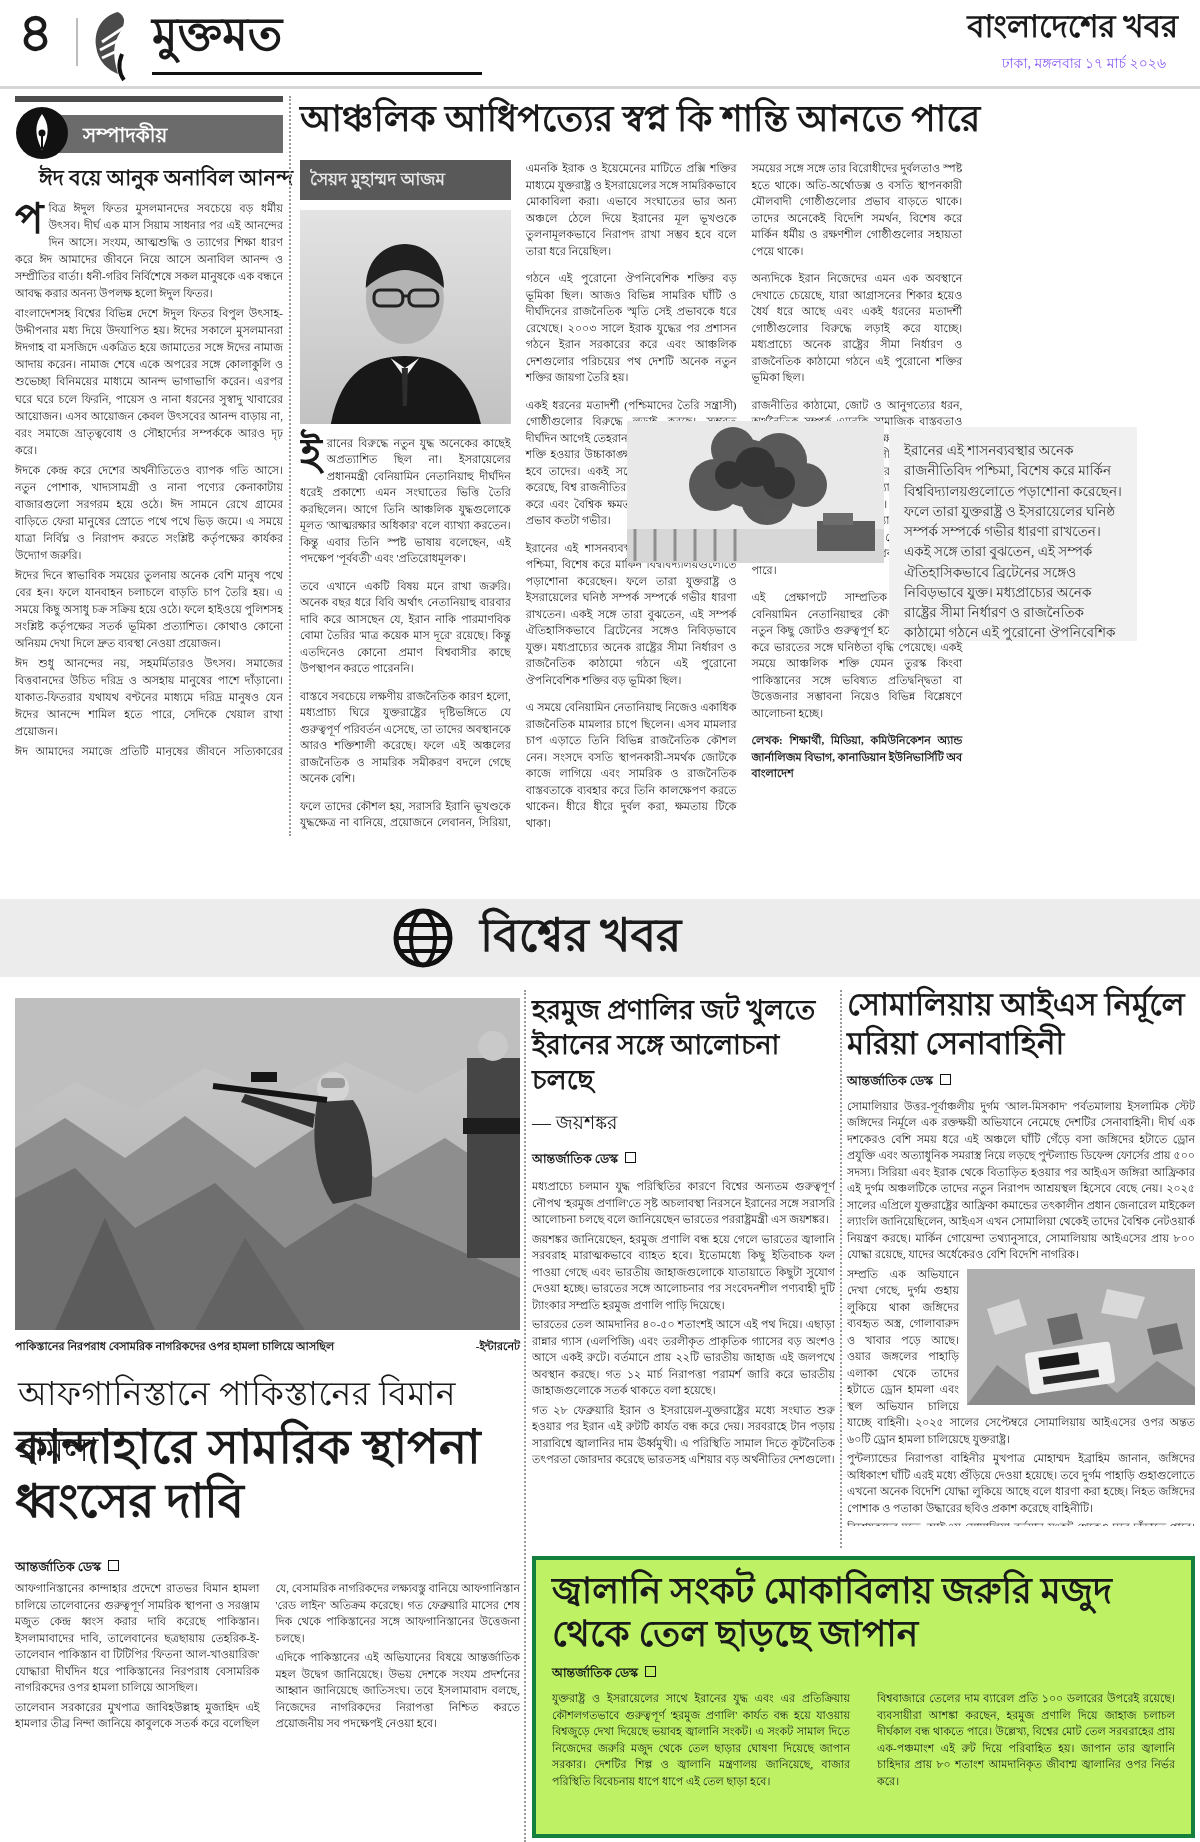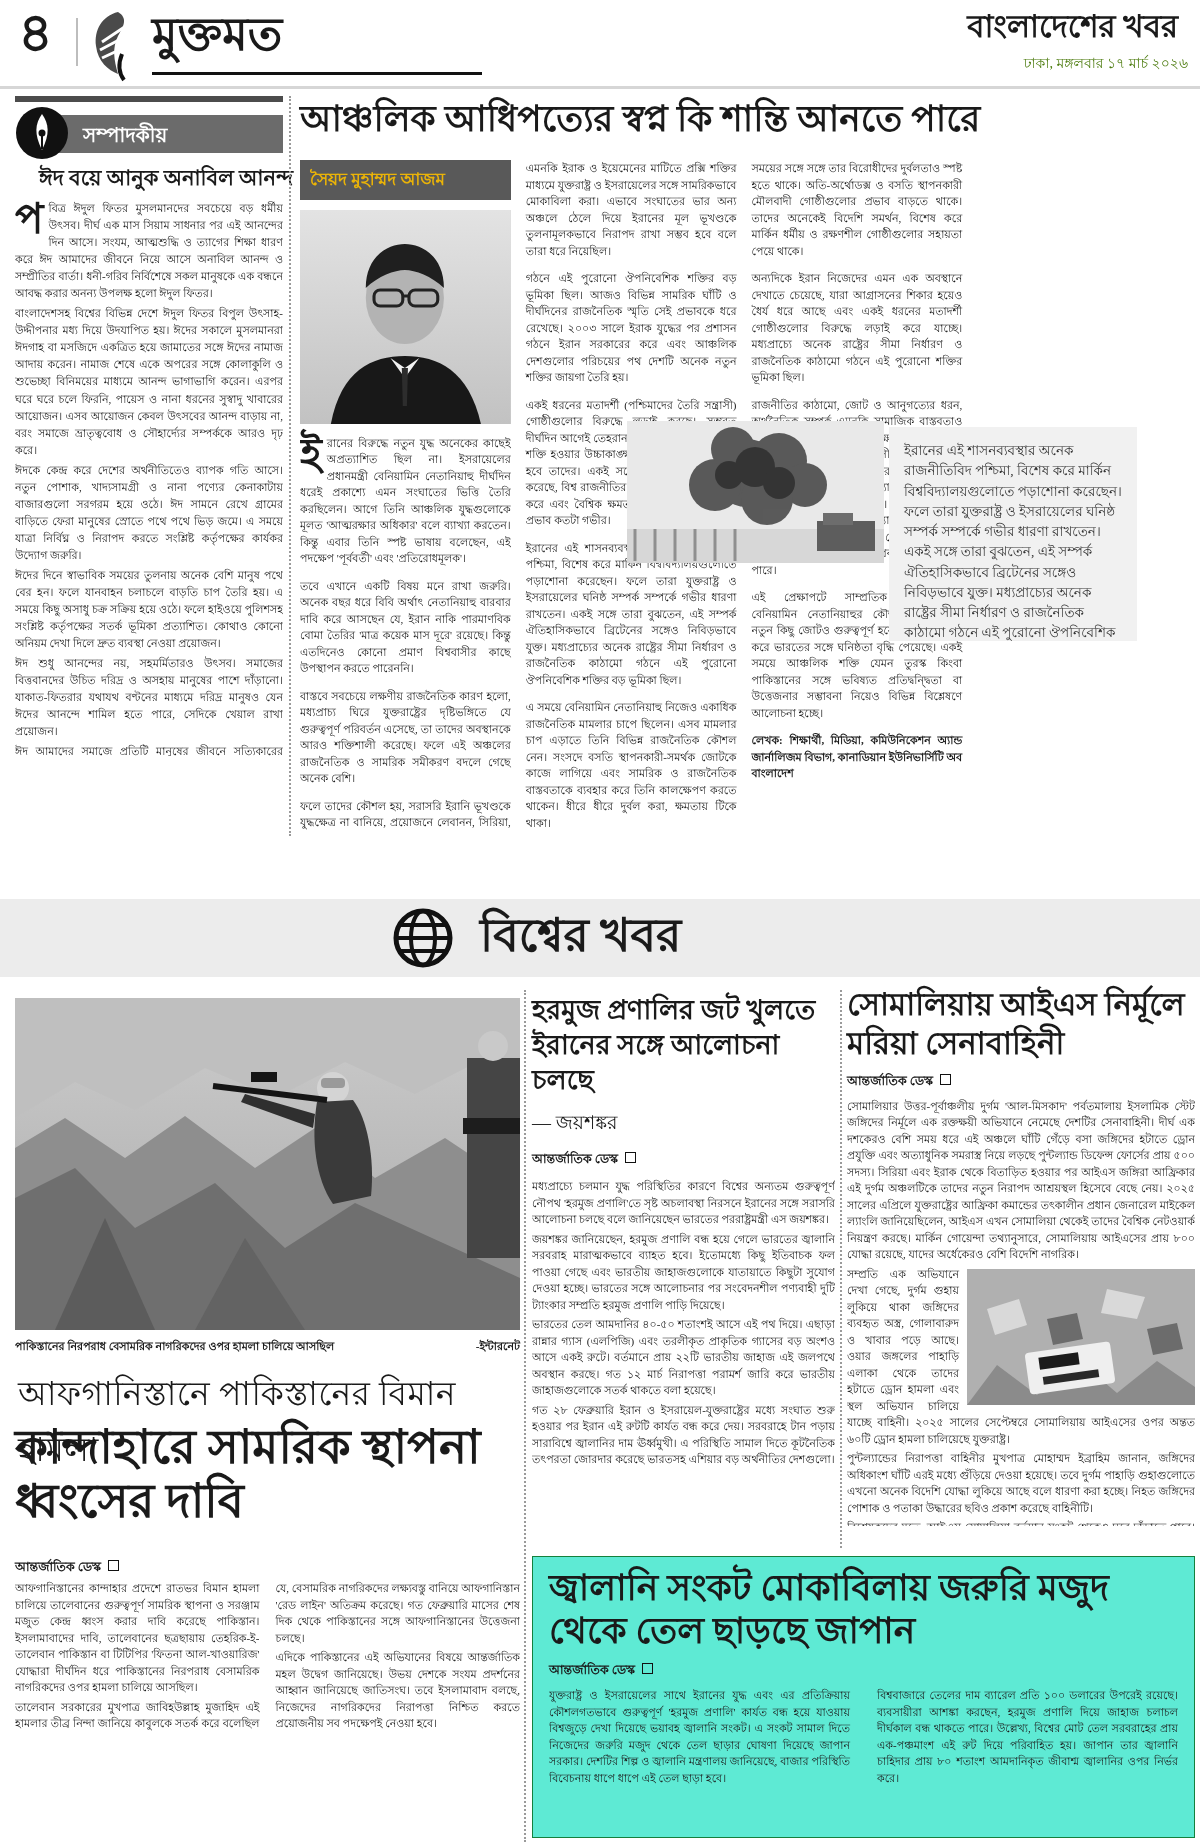--- a/index.html
+++ b/index.html
@@ -5,39 +5,39 @@
   html,body{margin:0;padding:0;background:#fff;}
   .page{position:relative;width:1200px;height:1842px;background:#fff;overflow:hidden;
         font-family:"Liberation Serif","DejaVu Serif",serif;color:#1a1a1a;}
   
   .pagenum{position:absolute;left:18px;top:6px;font-size:54px;font-weight:bold;line-height:1;}
   .hdr-div{position:absolute;left:76px;top:18px;width:2px;height:48px;background:#bdbdbd;}
   .wing-logo{position:absolute;left:88px;top:8px;}
   .section-title{position:absolute;left:152px;top:12px;font-size:46px;font-weight:bold;line-height:1;}
   .section-underline{position:absolute;left:152px;top:72px;width:330px;height:3px;background:#111;}
   .masthead{position:absolute;right:22px;top:10px;font-size:31px;font-weight:bold;text-align:right;line-height:1.1;}
-  .dateline{position:absolute;right:12px;top:52px;font-size:14px;text-align:right;color:#4d7c0f;}
+  .dateline{position:absolute;right:34px;top:52px;font-size:14px;text-align:right;color:#8b5cf6;}
   .hdr-rule{position:absolute;left:0;top:86px;width:1200px;height:3px;background:#d6d6d6;}
   
   .ed-topbar{position:absolute;left:15px;top:96px;width:268px;height:6px;background:#4c4c4c;}
   .ed-banner{position:absolute;left:15px;top:108px;width:268px;height:50px;}
   .ed-banner .bar{position:absolute;left:34px;top:7px;right:0;height:38px;background:#6b6b6b;}
   .ed-banner .bar span{display:block;padding:5px 0 0 34px;color:#ffffff;font-size:20px;font-weight:bold;}
   .pen-icon{position:absolute;left:0;top:-2px;}
   .ed-headline{position:absolute;left:32px;top:166px;width:268px;font-size:21px;font-weight:bold;text-align:center;line-height:1.2;}
   .ed-body{position:absolute;left:15px;top:200px;width:268px;height:556px;overflow:hidden;
            font-size:11px;line-height:1.55;text-align:justify;}
   .ed-body p,.colbody p{margin:0 0 3px;}
   .dropcap{float:left;font-size:42px;line-height:.85;font-weight:bold;padding:2px 5px 0 0;}
   .vdot{position:absolute;width:0;border-left:2px dotted #9a9a9a;}
   
   .main-headline{position:absolute;left:300px;top:100px;width:890px;font-size:36px;font-weight:bold;line-height:1.1;}
   .main-cols{position:absolute;left:300px;top:160px;width:888px;height:676px;overflow:hidden;
              column-count:4;column-gap:15px;column-fill:auto;font-size:11px;line-height:1.5;text-align:justify;}
-  .byline-box{background:#595959;color:#eab308;font-weight:bold;font-size:17px;padding:7px 10px;margin-bottom:10px;}
+  .byline-box{background:#595959;color:#e5e5e5;font-weight:bold;font-size:17px;padding:7px 10px;margin-bottom:10px;}
   .author-photo{height:214px;margin-bottom:8px;background:#d9d9d9;}
   .smoke-photo{position:absolute;left:627px;top:421px;width:257px;height:142px;background:#e6e6e6;}
   .pull-quote{position:absolute;left:889px;top:427px;width:248px;height:214px;background:#f1f1f1;
               padding:14px 15px;box-sizing:border-box;font-size:13.5px;line-height:1.5;color:#333;overflow:hidden;}
   .author-credit{font-weight:bold;}
   
   .world-band{position:absolute;left:0;top:899px;width:1200px;height:78px;background:#ececec;
               display:flex;align-items:center;}
   .world-band .globe{margin-left:392px;}
   .world-band .wtitle{font-size:46px;font-weight:bold;margin-left:26px;}
@@ -54,21 +54,21 @@
              column-count:2;column-gap:16px;font-size:11px;line-height:1.5;text-align:justify;}
   .hormuz{position:absolute;left:532px;top:993px;width:303px;}
   .hormuz-headline{font-size:27px;font-weight:bold;line-height:1.3;}
   .hormuz-attr{font-size:19px;margin-top:10px;}
   .hormuz-body{margin-top:8px;height:372px;overflow:hidden;font-size:11px;line-height:1.5;text-align:justify;}
   .somalia{position:absolute;left:847px;top:986px;width:348px;}
   .som-headline{font-size:31px;font-weight:bold;line-height:1.25;}
   .som-body{margin-top:6px;height:428px;overflow:hidden;font-size:11px;line-height:1.5;text-align:justify;}
   .som-photo{float:right;width:228px;height:136px;margin:3px 0 4px 8px;background:#b5b5b5;}
   .japan-box{position:absolute;left:532px;top:1556px;width:663px;height:282px;box-sizing:border-box;
-             background:#5eead4;border:1px solid #15803d;padding:10px 16px;}
+             background:#bef264;border:4px solid #15803d;padding:10px 16px;}
   .japan-headline{font-size:36px;font-weight:bold;line-height:1.2;}
   .japan-cols{display:flex;gap:27px;margin-top:6px;height:138px;overflow:hidden;
               font-size:11px;line-height:1.5;text-align:justify;}
   .japan-cols>div{flex:1;}
   svg{display:block;}
 </style>
 </head>
 <body>
 
 <div class="page">

